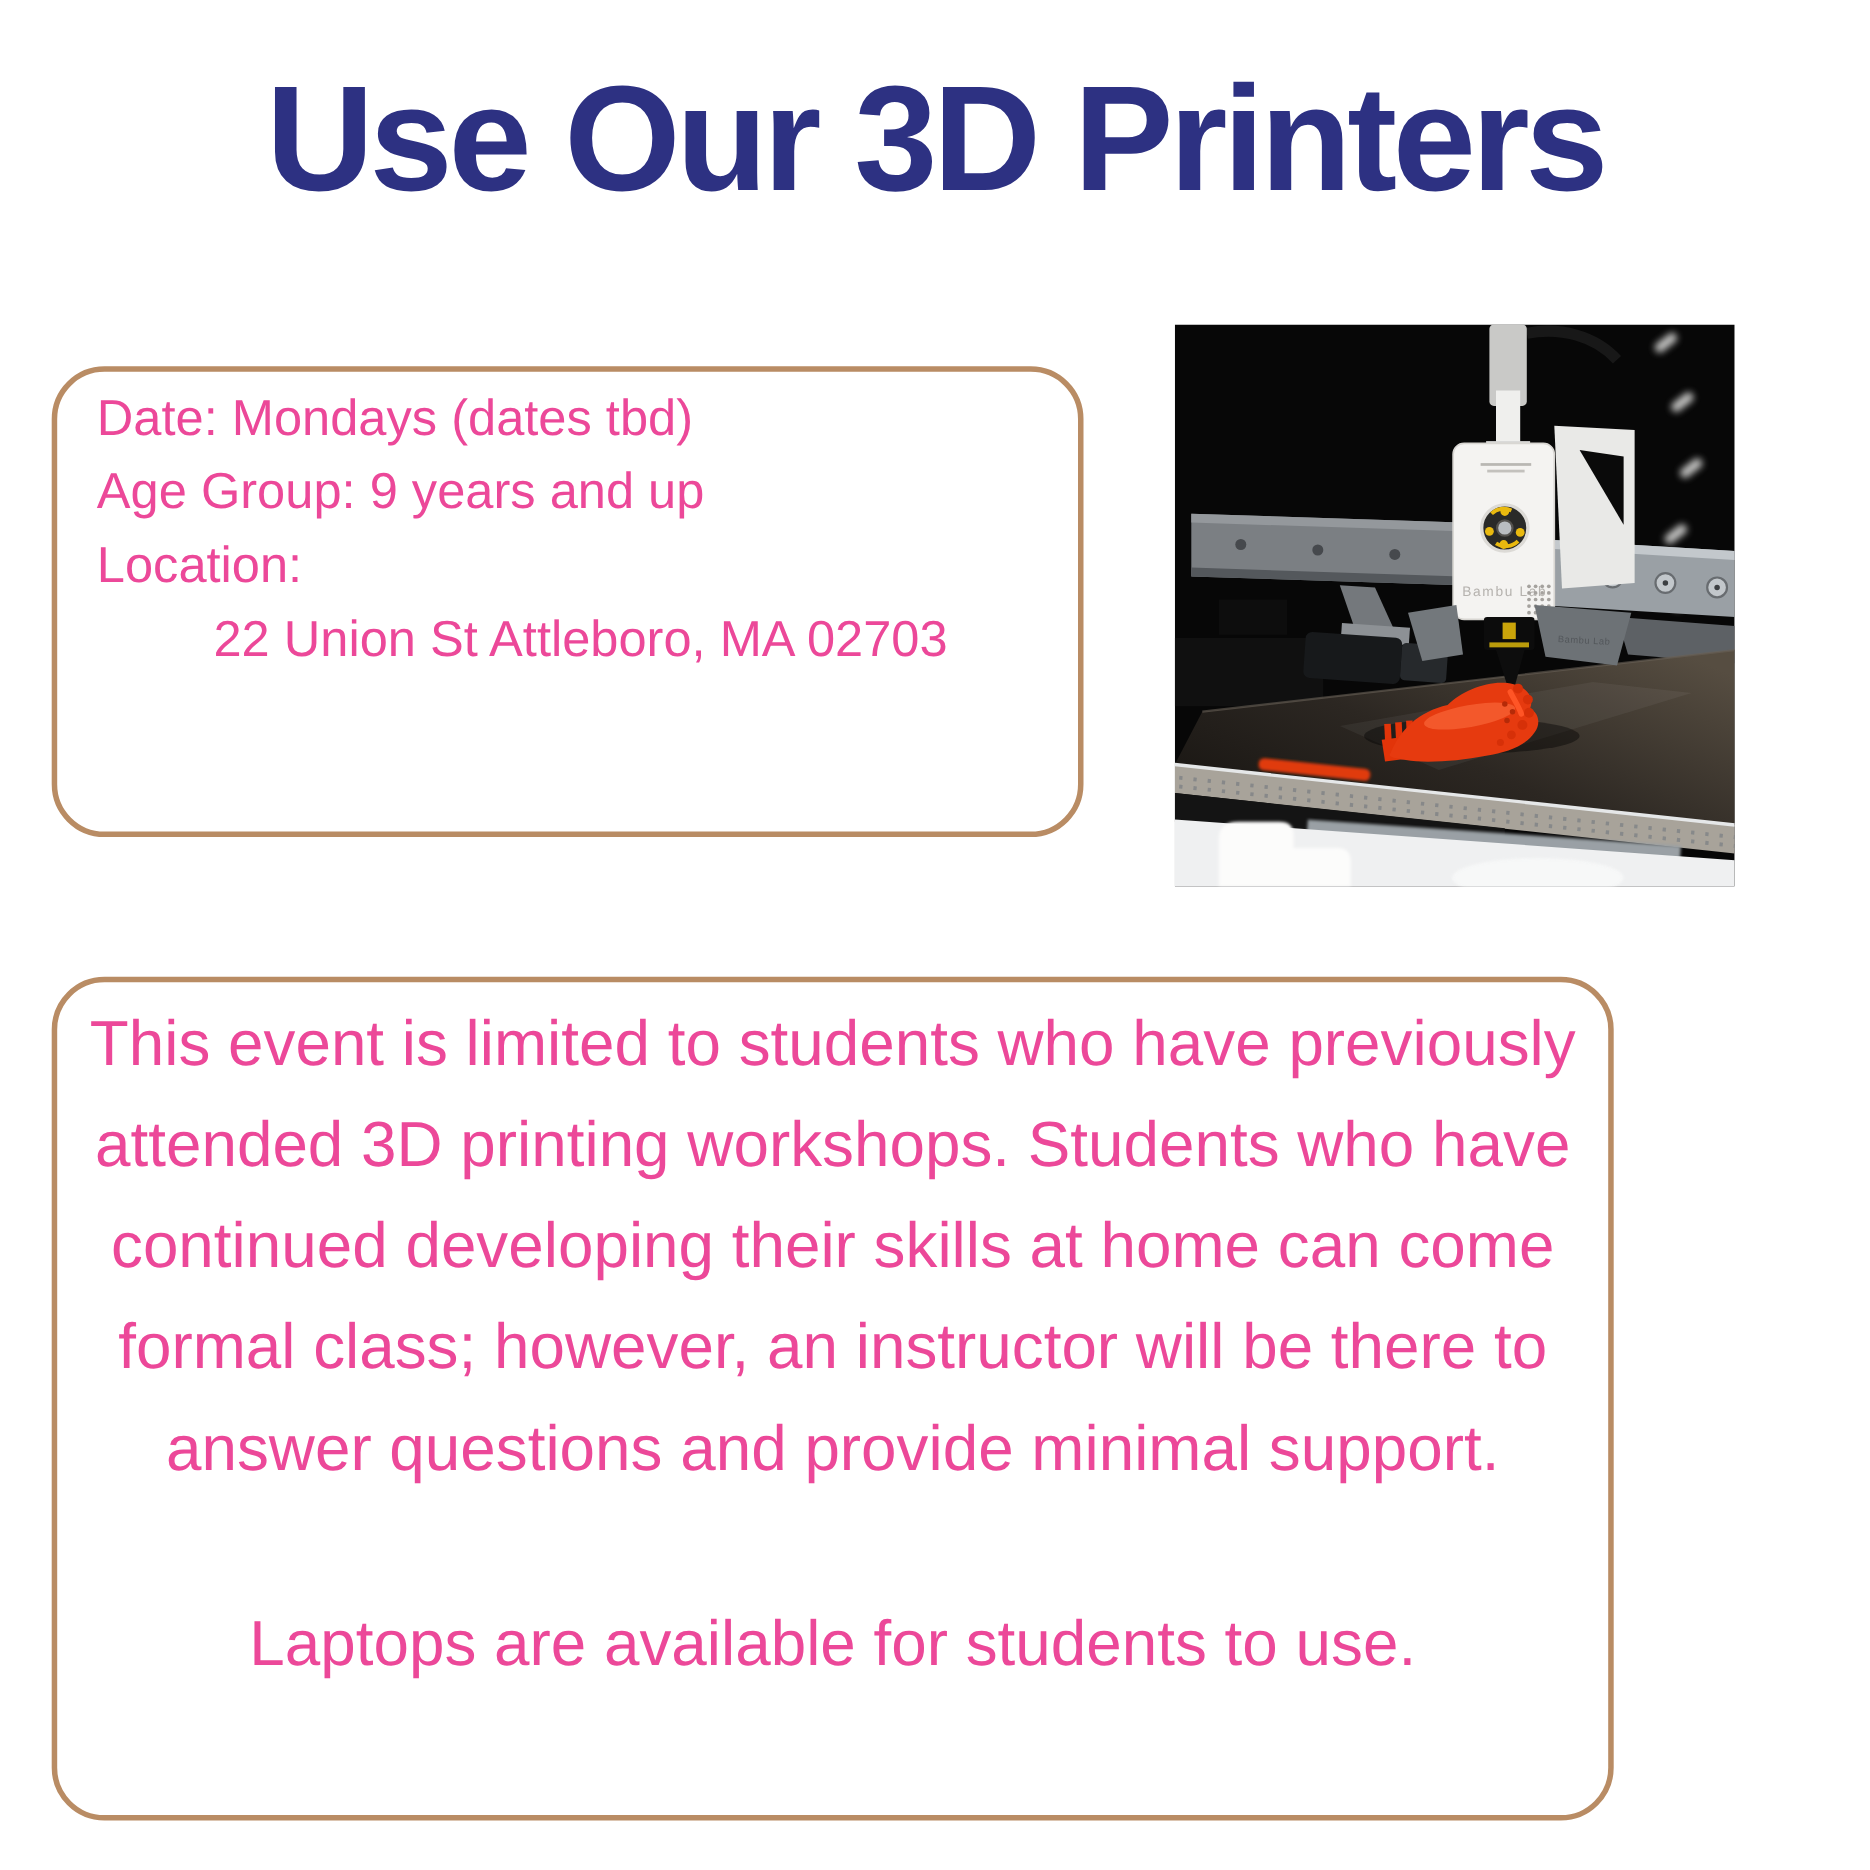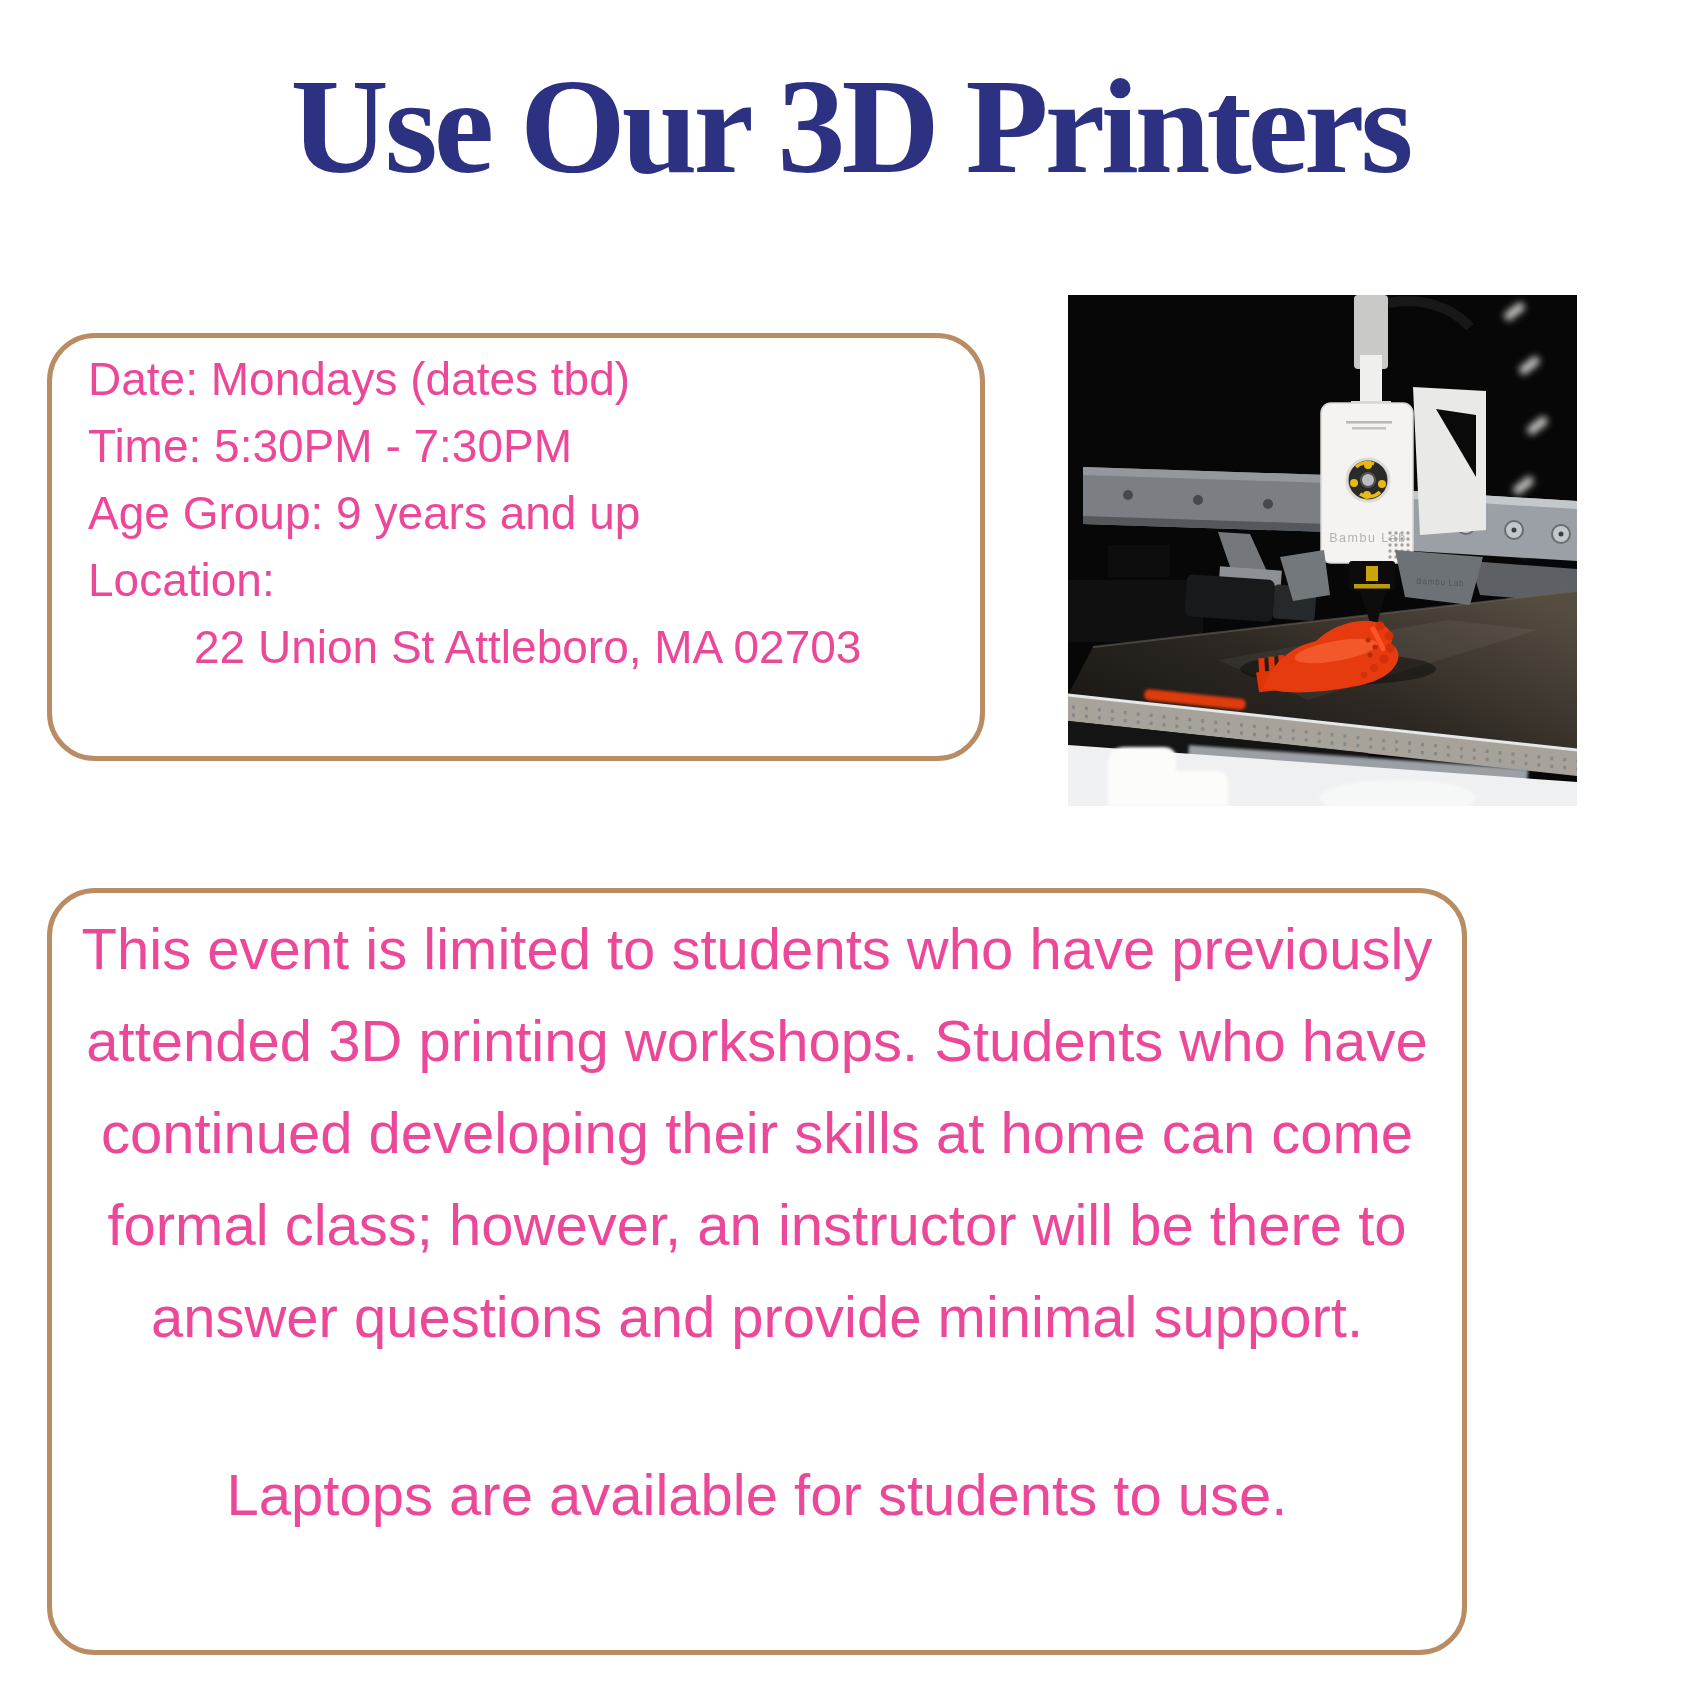--- a/index.html
+++ b/index.html
@@ -3,21 +3,21 @@
 <meta charset="utf-8">
 <style>
   html,body { margin:0; padding:0; background:#ffffff; }
   .canvas {
     position:relative; width:1700px; height:1700px; background:#ffffff;
     font-family:"Liberation Sans", sans-serif; overflow:hidden;
   }
   .title {
     position:absolute; top:52px; left:0; right:0; margin:0;
     text-align:center; font-size:136px; font-weight:bold;
-    letter-spacing:-4px; line-height:1.1; color:#2d3182;font-family:Liberation Serif, serif;
+    letter-spacing:-4px; line-height:1.1; color:#2d3182;
   }
   .box {
     position:absolute; border:5px solid #b98c64; border-radius:48px;
     background:#ffffff; box-sizing:border-box; color:#ec4899;
   }
   .info-box {
     left:47px; top:333px; width:938px; height:428px;
     padding:8px 18px 0 36px; font-size:46px; line-height:67px;
   }
   .info-line { white-space:nowrap; }
@@ -35,21 +35,20 @@
 </style>
 </head>
 <body>
 
 <div class="canvas">
 
   <h1 class="title">Use Our 3D Printers</h1>
 
   <div class="box info-box">
     <div class="info-line">Date: Mondays (dates tbd)</div>
-    <div class="info-line">Time: 5:30PM - 7:30PM</div>
     <div class="info-line">Age Group: 9 years and up</div>
     <div class="info-line">Location:</div>
     <div class="info-line indented">22 Union St Attleboro, MA 02703</div>
   </div>
 
   <div class="photo">
     <svg viewBox="0 0 509 511" xmlns="http://www.w3.org/2000/svg">
       <defs>
         <linearGradient id="bedGrad" x1="0" y1="0.85" x2="1" y2="0.15">
           <stop offset="0" stop-color="#181512"></stop>

